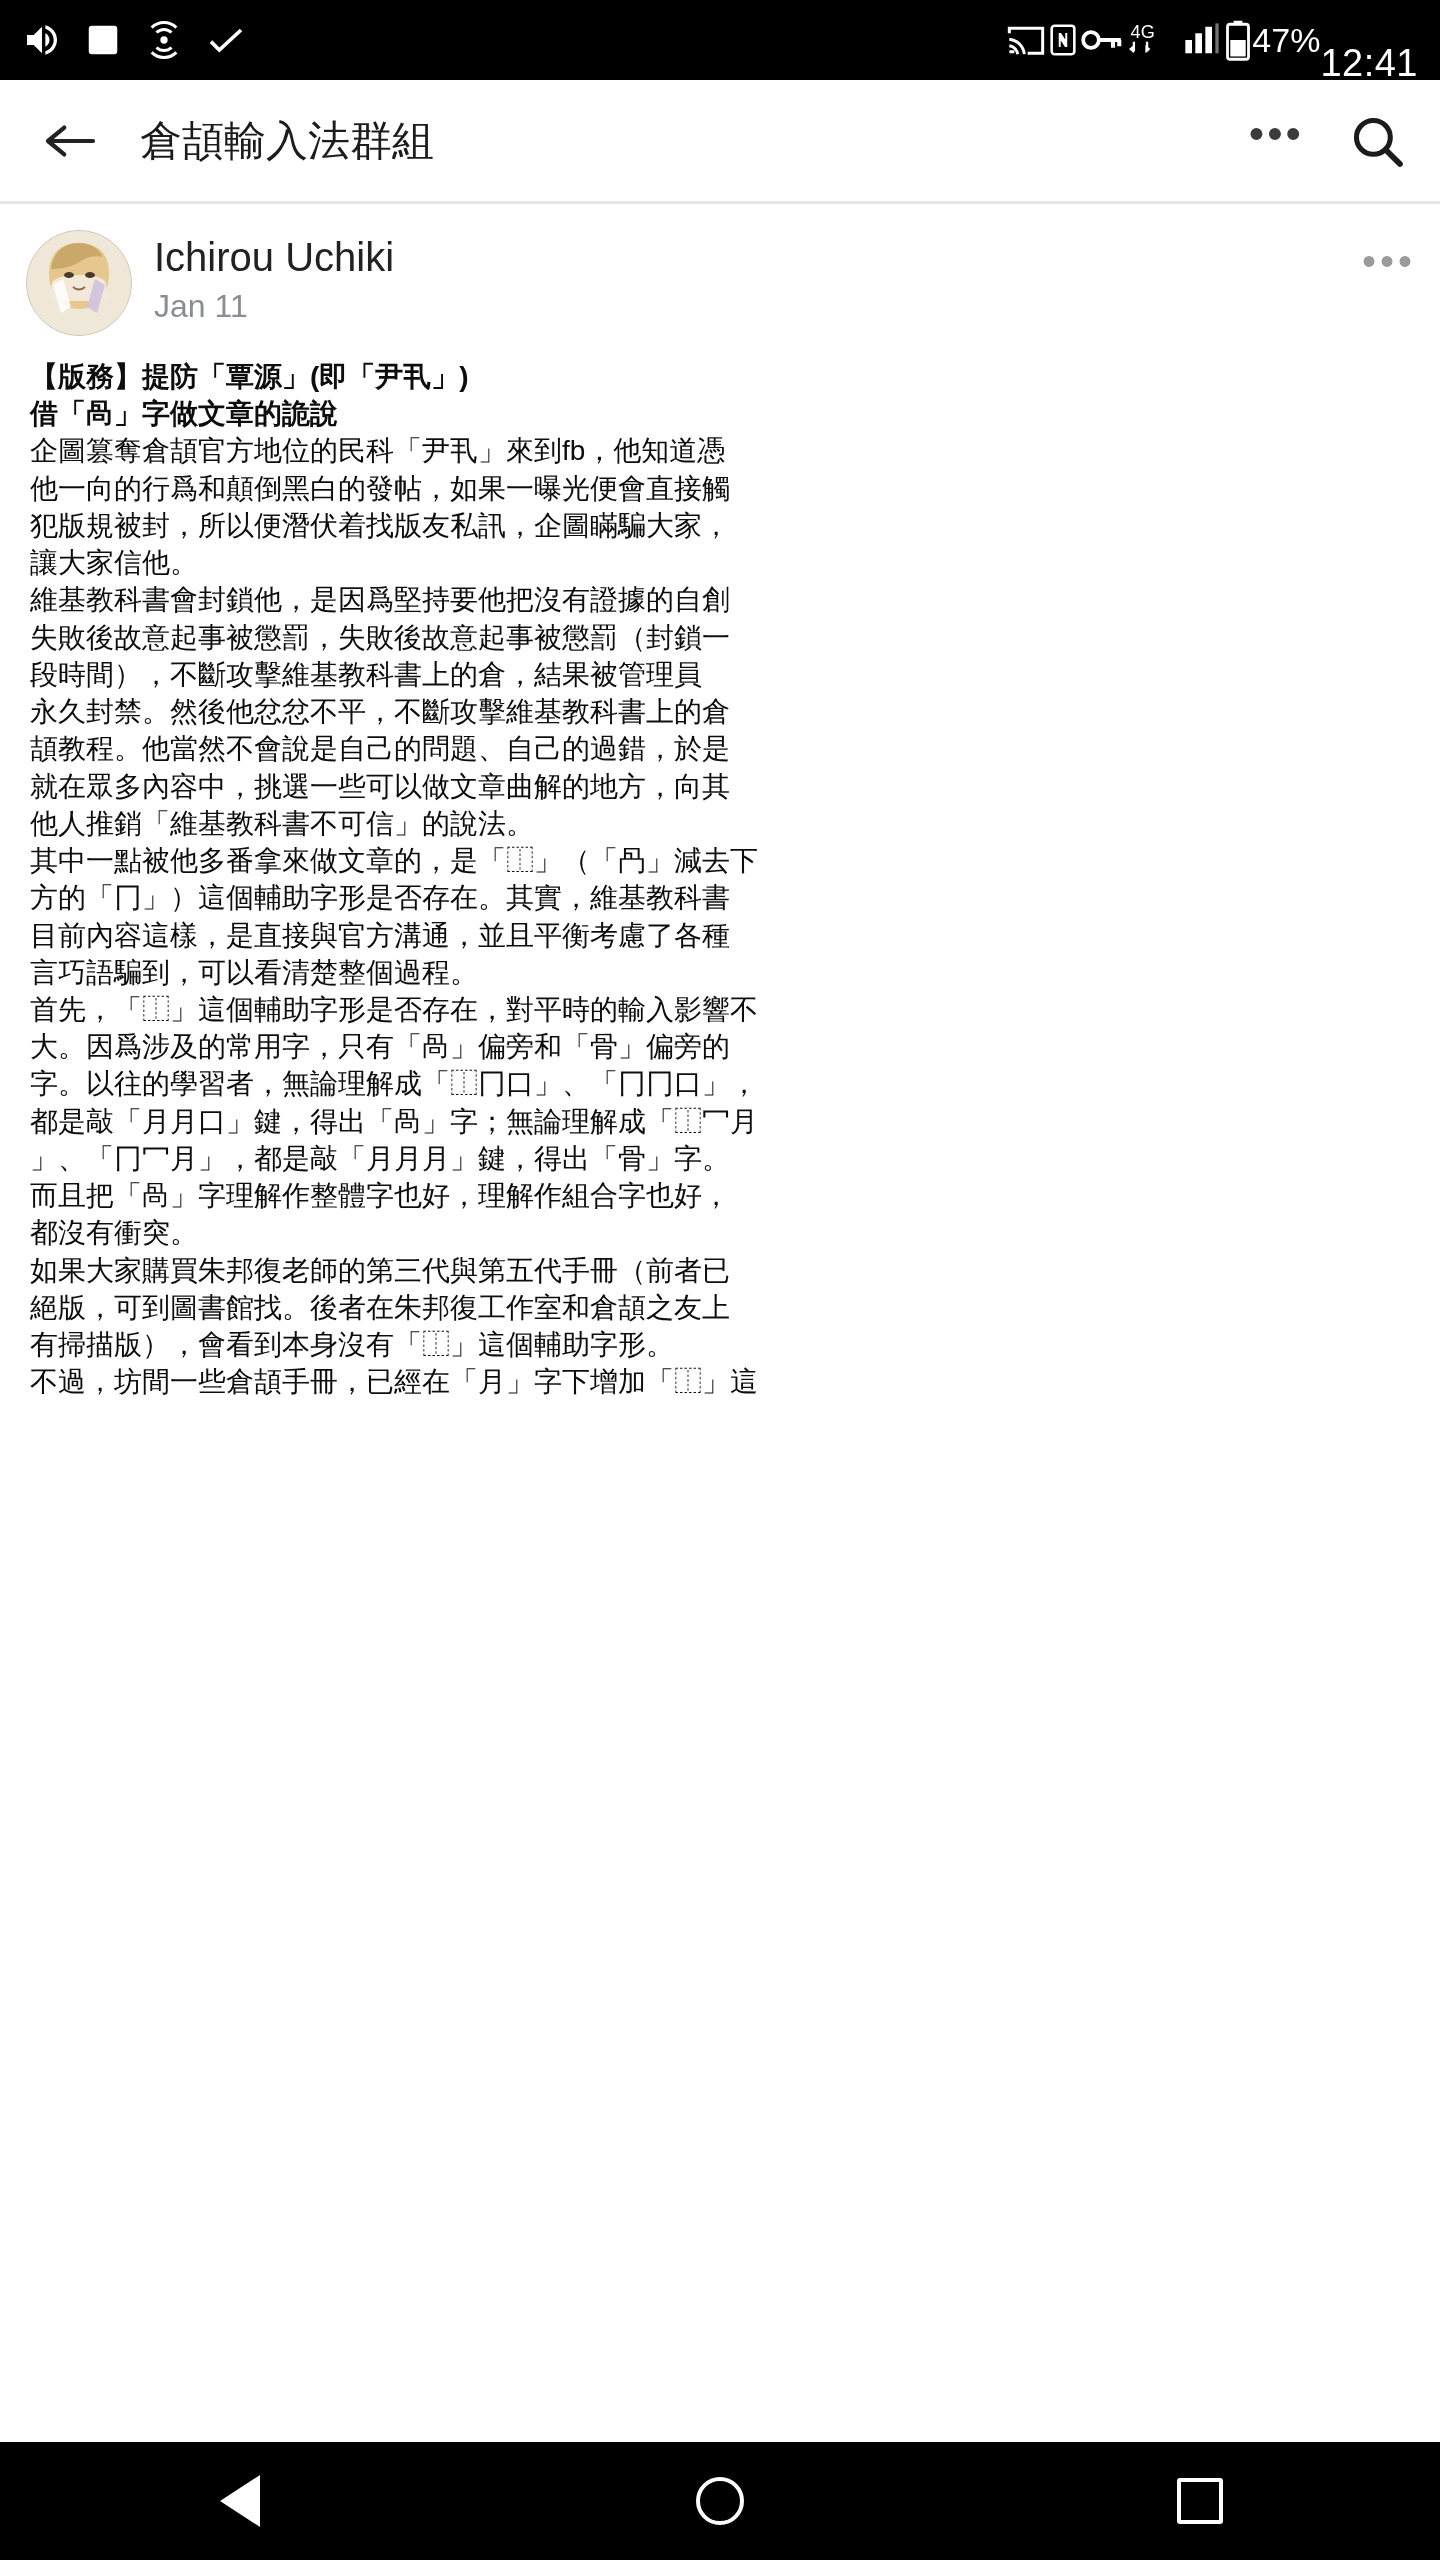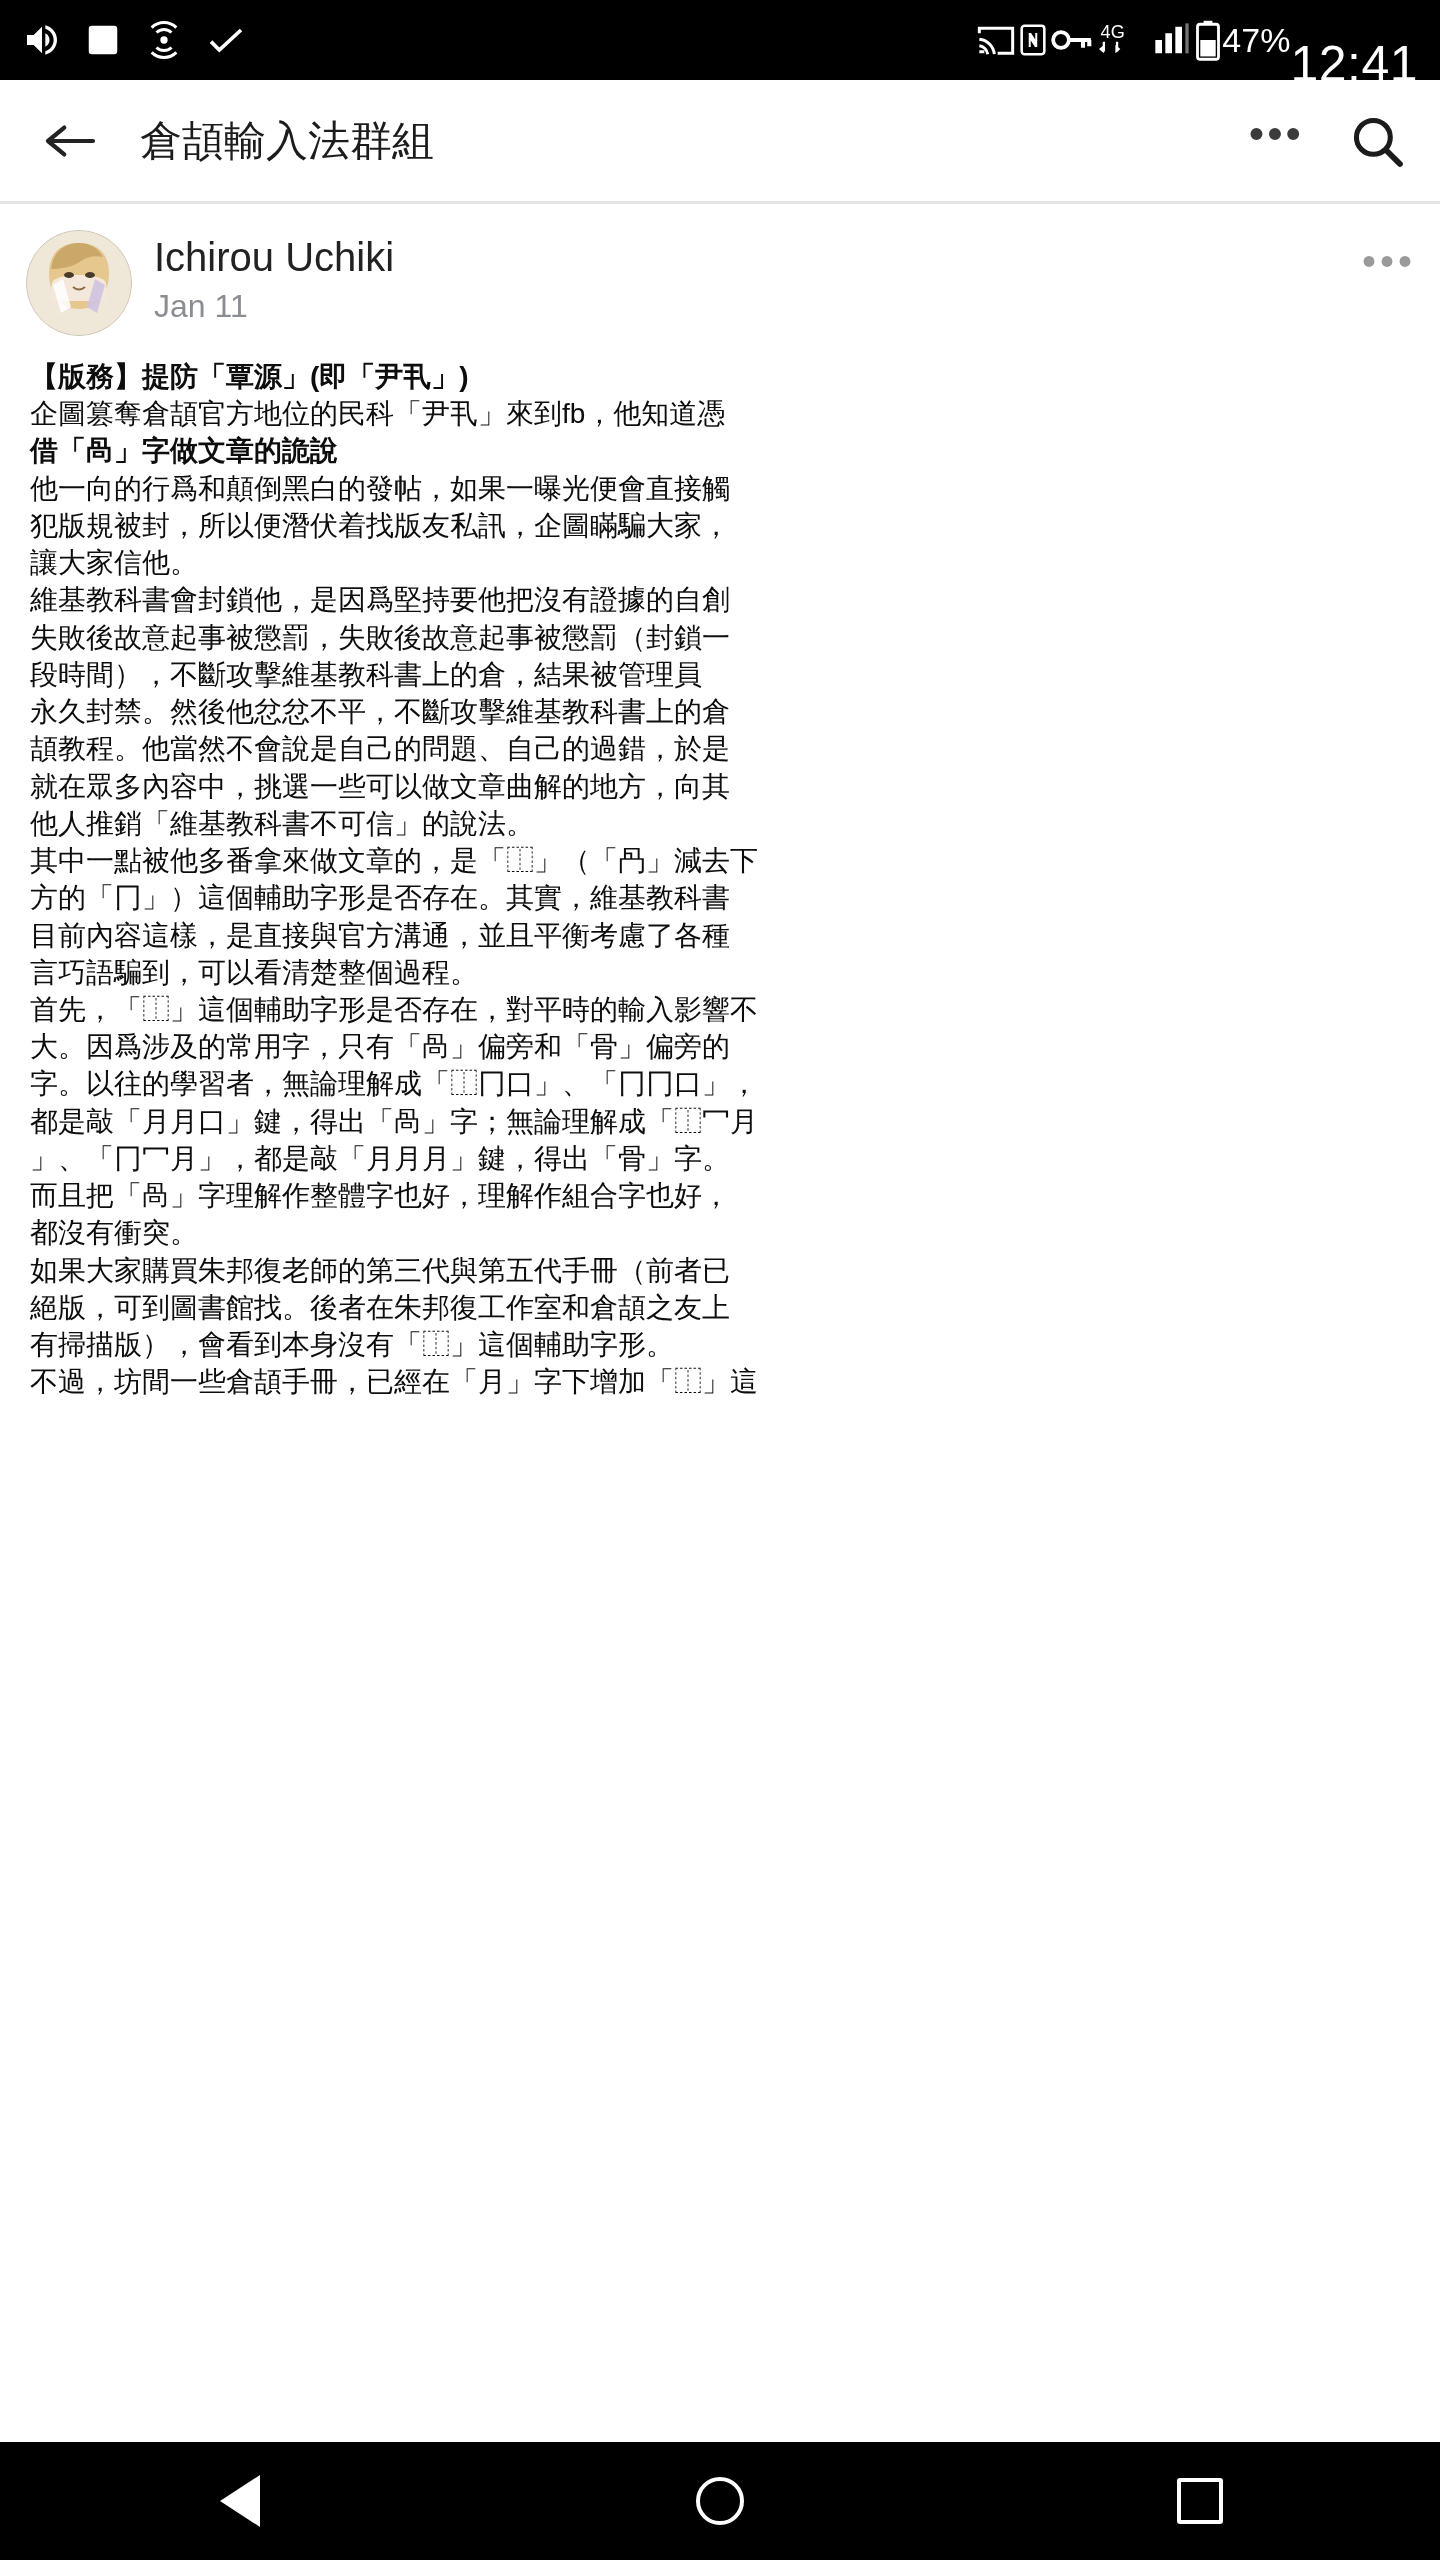--- a/index.html
+++ b/index.html
@@ -39,21 +39,21 @@
     display: inline-flex;
     align-items: center;
     justify-content: center;
   }
   .battery-text {
     font-size: 34px;
     letter-spacing: 0px;
     font-weight: 400;
   }
   .clock-text {
-    font-size: 50px;
+    font-size: 38px;
     font-weight: 500;
     letter-spacing: 0.5px;
     margin-top: 47px;
   }
 
   
   .app-bar {
     height: 124px;
     background: #ffffff;
     display: flex;
@@ -305,22 +305,22 @@
     </div>
     <div class="author-block">
       <div class="author-name">Ichirou Uchiki</div>
       <div class="post-date">Jan 11</div>
     </div>
     <div class="post-menu">•••</div>
   </div>
 
   <div class="post-body" id="post-body">
       <span class="ln bold">【版務】提防「覃源」(即「尹丮」)</span>
+      <span class="ln bold">借「咼」字做文章的詭說</span>
       <span class="ln">企圖篡奪倉頡官方地位的民科「尹丮」來到fb，他知道憑</span>
-      <span class="ln bold">借「咼」字做文章的詭說</span>
       <span class="ln">他一向的行爲和顛倒黑白的發帖，如果一曝光便會直接觸</span>
       <span class="ln">犯版規被封，所以便潛伏着找版友私訊，企圖瞞騙大家，</span>
       <span class="ln">讓大家信他。</span>
       <span class="ln">維基教科書會封鎖他，是因爲堅持要他把沒有證據的自創</span>
       <span class="ln">失敗後故意起事被懲罰，失敗後故意起事被懲罰（封鎖一</span>
       <span class="ln">段時間），不斷攻擊維基教科書上的倉，結果被管理員</span>
       <span class="ln">永久封禁。然後他忿忿不平，不斷攻擊維基教科書上的倉</span>
       <span class="ln">頡教程。他當然不會說是自己的問題、自己的過錯，於是</span>
       <span class="ln">就在眾多內容中，挑選一些可以做文章曲解的地方，向其</span>
       <span class="ln">他人推銷「維基教科書不可信」的說法。</span>

